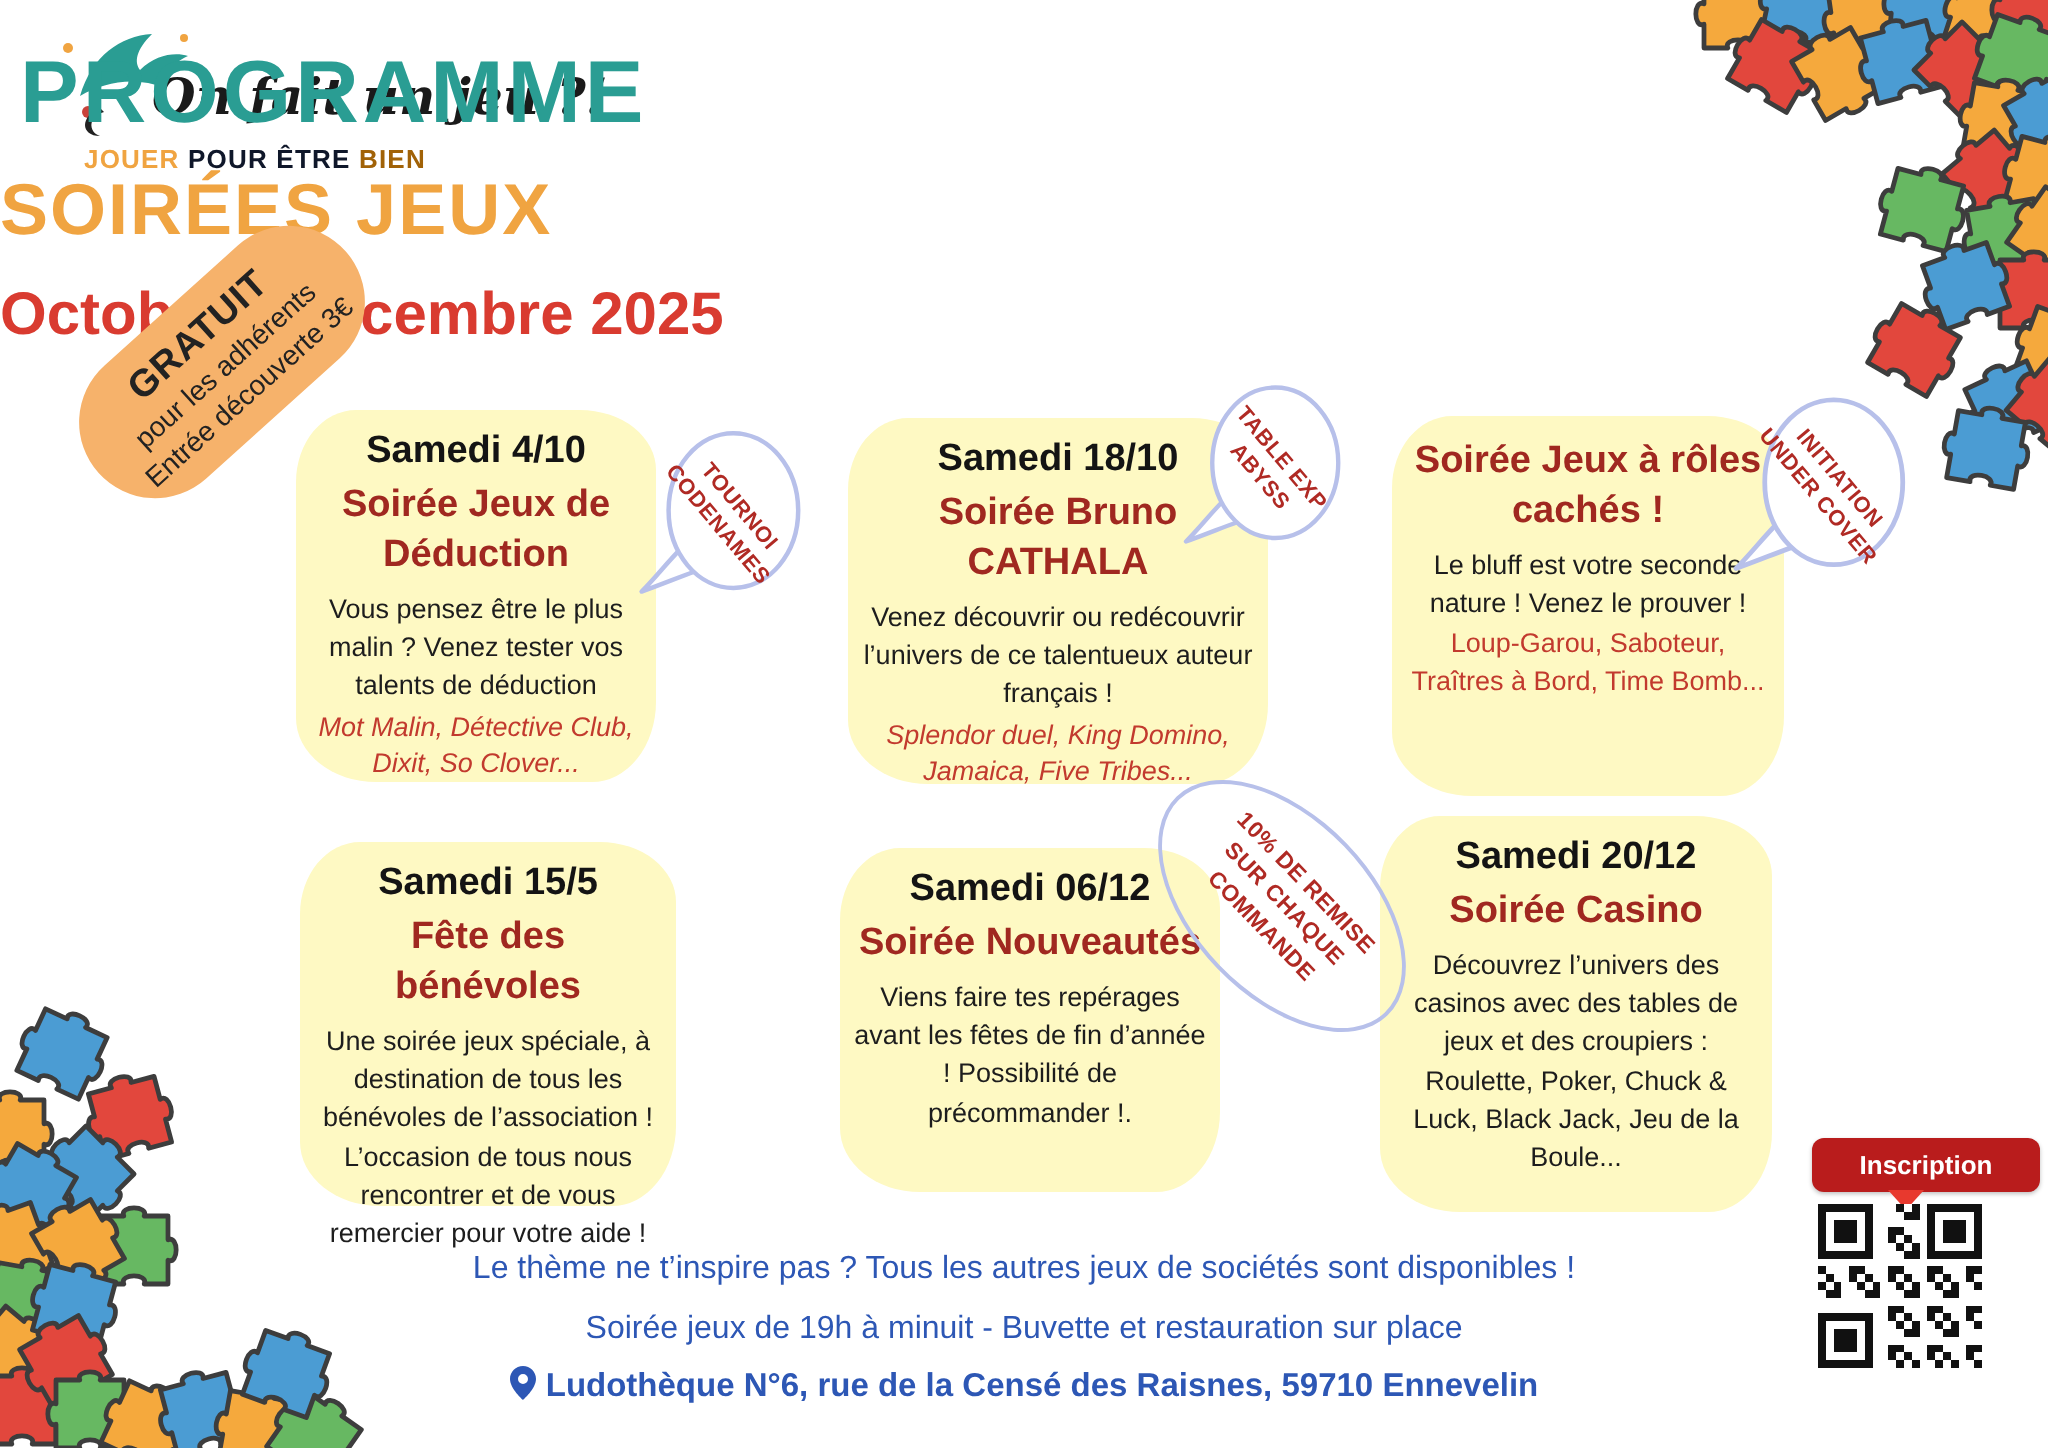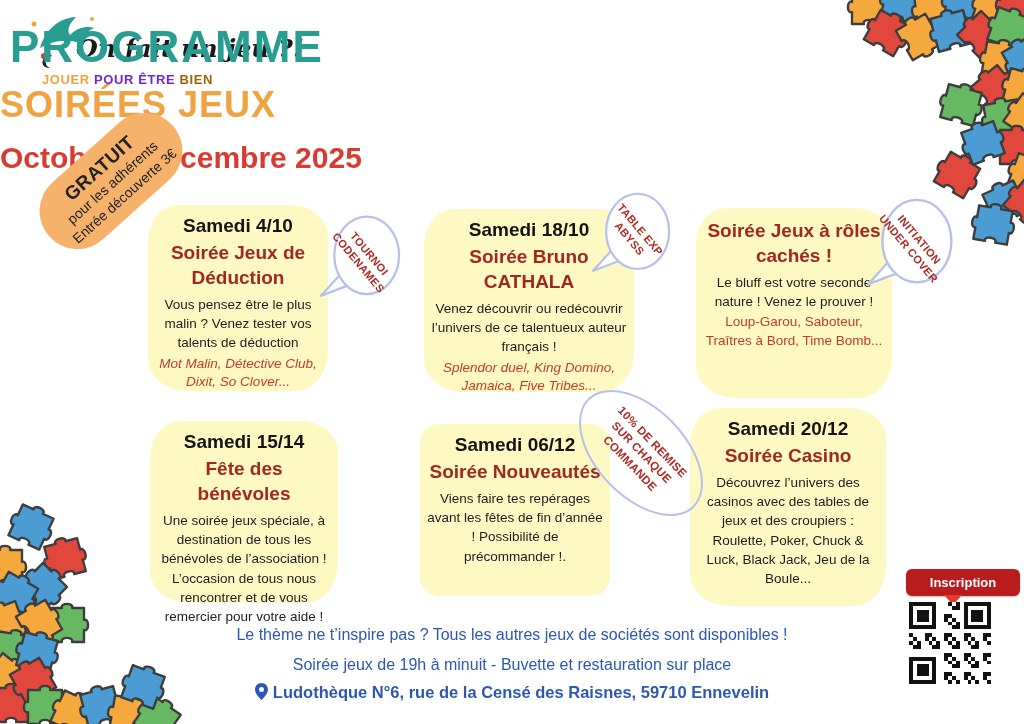--- a/index.html
+++ b/index.html
@@ -6,21 +6,21 @@
   .page{position:relative;width:1024px;height:724px;background:#ffffff;overflow:hidden;
         font-family:"Liberation Sans",sans-serif;margin:0 auto;}
 
   
   .logo{position:absolute;left:26px;top:12px;width:210px;height:86px;}
   .logo-hat{position:absolute;left:2px;top:2px;width:74px;height:58px;}
   .logo-script{position:absolute;left:50px;top:22px;font-family:"DejaVu Serif",serif;
                font-style:italic;font-weight:bold;font-size:25px;color:#1a1a1a;white-space:nowrap;}
   .logo-tagline{position:absolute;left:16px;top:60px;font-size:13px;font-weight:bold;
                 letter-spacing:.6px;white-space:nowrap;}
-  .tg0{color:#f0a441}.tg1{color:#6d28d9}.tg2{color:#a16207}
+  .tg0{color:#f0a441}.tg1{color:#0f172a}.tg2{color:#a16207}
   .hdr-title{position:absolute;left:0;top:22px;width:100%;font-size:44px;font-weight:bold;
              letter-spacing:2px;color:#2a9d93;padding-left:10px;}
   .hdr-sub{position:absolute;left:0;top:84px;width:100%;font-size:36px;font-weight:bold;
            letter-spacing:1px;color:#f0a441;}
   .hdr-period{position:absolute;left:0;top:141px;width:100%;font-size:30px;font-weight:600;
               color:#d93b30;}
 
   
   .promo{position:absolute;left:28px;top:143px;width:166px;height:76px;background:#f6b26b;
          border-radius:42px;transform:rotate(-42deg);display:flex;flex-direction:column;
@@ -173,26 +173,26 @@
     <div class="card-games it">Splendor duel, King Domino, Jamaica, Five Tribes...</div>
   </div>
 
   <div class="card" style="left:696px;top:208px;width:196px;height:190px;">
     <div class="card-title">Soirée Jeux à rôles cachés !</div>
     <div class="card-desc">Le bluff est votre seconde nature ! Venez le prouver !</div>
     <div class="card-games">Loup-Garou, Saboteur, Traîtres à Bord, Time Bomb...</div>
   </div>
 
   <div class="card" style="left:150px;top:421px;width:188px;height:182px;">
-    <div class="card-date">Samedi 15/14</div>
+    <div class="card-date">Samedi 15/5</div>
     <div class="card-title">Fête des bénévoles</div>
     <div class="card-desc">Une soirée jeux spéciale, à destination de tous les bénévoles de l’association ! L’occasion de tous nous rencontrer et de vous remercier pour votre aide !</div>
   </div>
 
-  <div class="card" style="left:420px;top:424px;width:190px;height:172px;border-radius:19px;">
+  <div class="card" style="left:420px;top:424px;width:190px;height:172px;">
     <div class="card-date">Samedi 06/12</div>
     <div class="card-title">Soirée Nouveautés</div>
     <div class="card-desc">Viens faire tes repérages avant les fêtes de fin d’année ! Possibilité de précommander !.</div>
   </div>
 
   <div class="card" style="left:690px;top:408px;width:196px;height:198px;">
     <div class="card-date">Samedi 20/12</div>
     <div class="card-title">Soirée Casino</div>
     <div class="card-desc">Découvrez l’univers des casinos avec des tables de jeux et des croupiers : Roulette, Poker, Chuck &amp; Luck, Black Jack, Jeu de la Boule...</div>
   </div>

